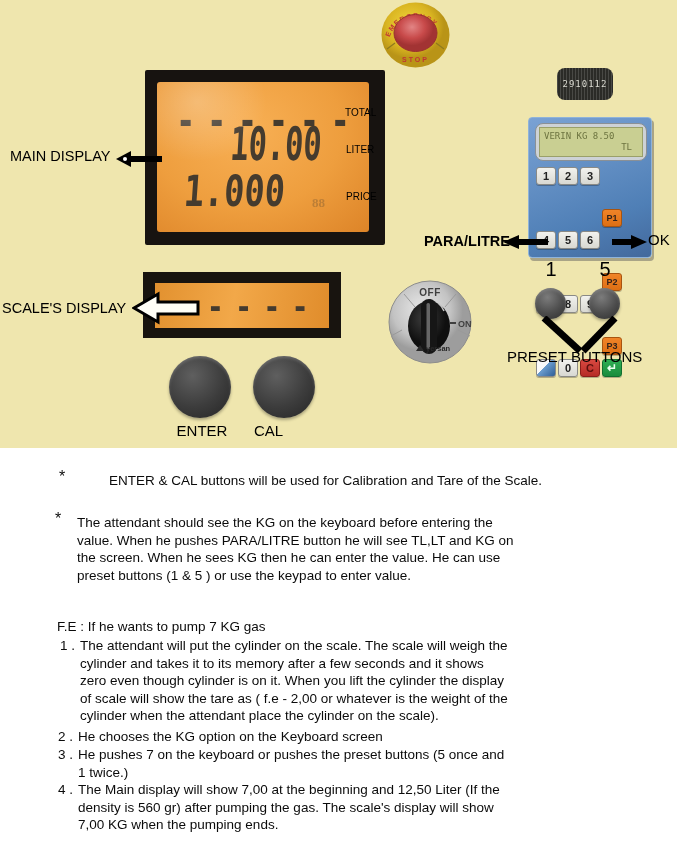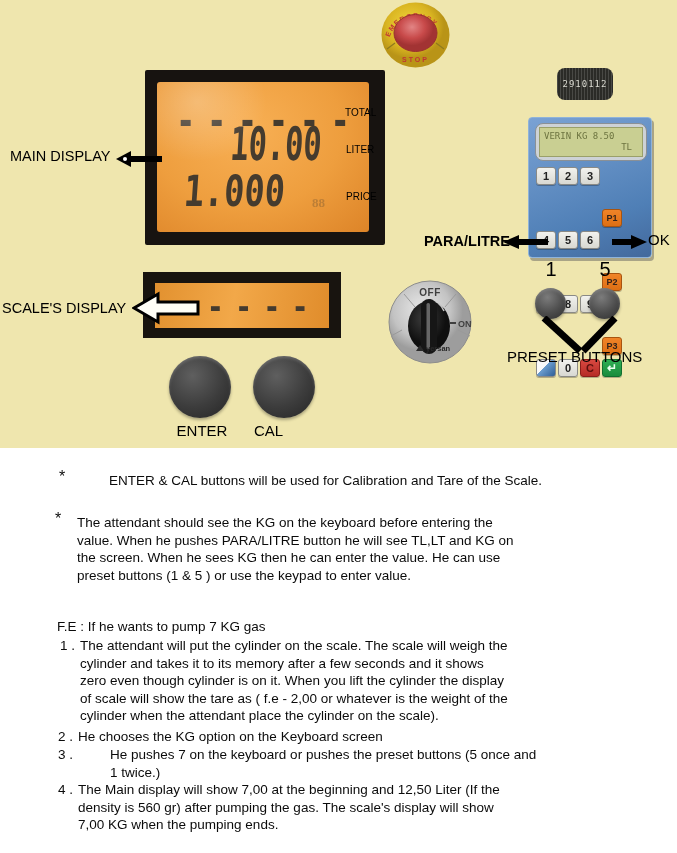--- a/index.html
+++ b/index.html
@@ -254,21 +254,21 @@
     <div class="abs pre" style="left:80px; top:172px;">The attendant will put the cylinder on the scale. The scale will weigh the
 cylinder and takes it to its memory after a few seconds and it shows
 zero even though cylinder is on it. When you lift the cylinder the display
 of scale will show the tare as ( f.e - 2,00 or whatever is the weight of the
 cylinder when the attendant place the cylinder on the scale).</div>
 
     <span class="abs" style="left:58px; top:263px;">2 .</span>
     <div class="abs pre" style="left:78px; top:263px;">He chooses the KG option on the Keyboard screen</div>
 
     <span class="abs" style="left:58px; top:281px;">3 .</span>
-    <div class="abs pre" style="left:78px; top:281px;margin-left:32px;">He pushes 7 on the keyboard or pushes the preset buttons (5 once and
+    <div class="abs pre" style="left:78px; top:281px;">He pushes 7 on the keyboard or pushes the preset buttons (5 once and
 1 twice.)</div>
 
     <span class="abs" style="left:58px; top:316px;">4 .</span>
     <div class="abs pre" style="left:78px; top:316px;">The Main display will show 7,00  at the beginning and  12,50 Liter (If the
 density is 560 gr) after pumping the gas. The scale's display will show
 7,00 KG when the pumping ends.</div>
   </div>
 
 </div>
 

